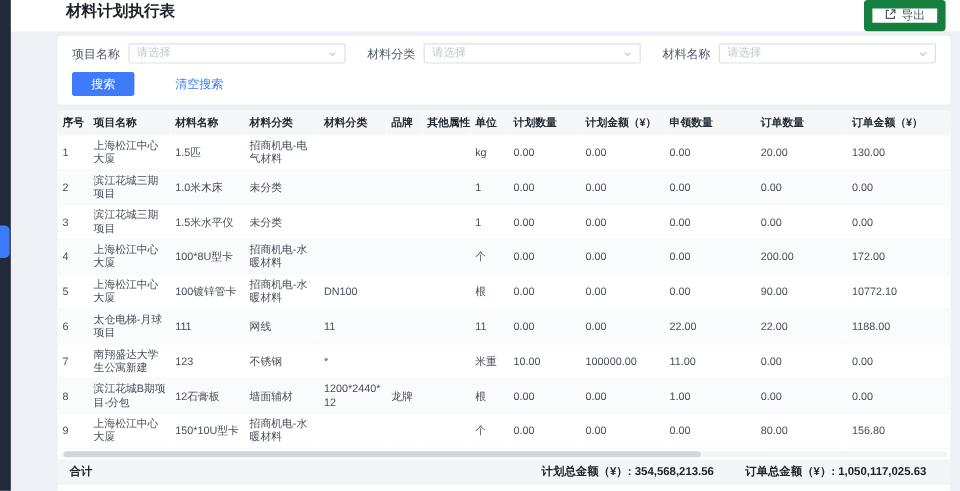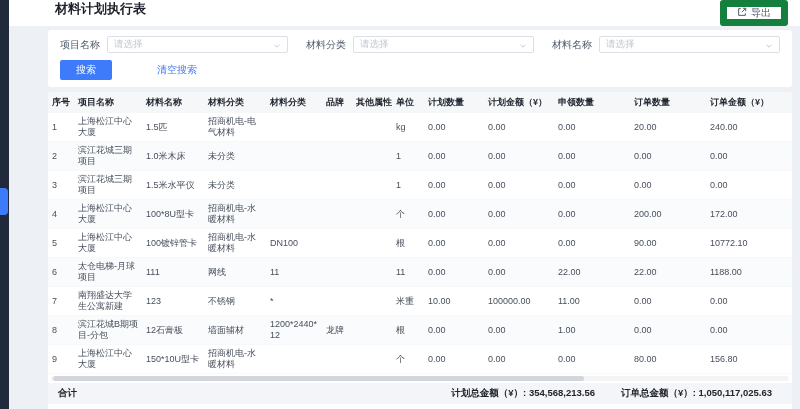--- a/index.html
+++ b/index.html
@@ -19,21 +19,21 @@
 
   
   .filter-card { background:#fff; border-radius:3px; padding:6px 12px 7px; }
   .filter-row { display:flex; gap:18px; }
   .field { flex:1; display:flex; align-items:center; gap:7px; }
   .field-label { font-size:10px; color:#4e5969; white-space:nowrap; }
   .select-box { flex:1; height:17px; border:1px solid #dcdfe6; border-radius:2px; background:#fff; display:flex; align-items:center; justify-content:space-between; padding:0 6px; cursor:pointer; }
   .placeholder { font-size:9.5px; color:#c2c7d0; }
   .action-row { margin-top:7px; display:flex; align-items:center;gap:32px; }
   .search-btn { background:#3e7bfa; color:#fff; font-size:10px; border:none; border-radius:2px; padding:3px 16px; cursor:pointer; font-family:inherit; }
-  .clear-link { color:#3e7bfa; font-size:10px; margin-left:13px; cursor:pointer; background:none; border:none; font-family:Liberation Mono, monospace; }
+  .clear-link { color:#3e7bfa; font-size:10px; margin-left:2px; cursor:pointer; background:none; border:none; font-family:Liberation Mono, monospace; }
 
   
   .table-card { margin-top:5px; background:#fff; border-radius:3px; overflow:hidden; }
   table { width:100%; border-collapse:collapse; table-layout:fixed; }
   th { background:#f6f7f9; color:#242a33; font-weight:700; font-size:9px; text-align:left; padding:4px 4px; white-space:nowrap; overflow:hidden; }
   td { color:#474f5c; font-size:9px; line-height:11px; padding:3px 4px; vertical-align:middle; word-break:break-all; }
   tbody tr { border-bottom:1px solid #f7f8fa; }
   tbody tr:nth-child(even) { background:#fafbfc; }
 
   .hscroll { height:5px; margin:2px 3px; position:relative; background:#f3f4f6; border-radius:3px; }
@@ -152,21 +152,21 @@
             <td>1.5匹</td>
             <td>招商机电-电气材料</td>
             <td></td>
             <td></td>
             <td></td>
             <td>kg</td>
             <td>0.00</td>
             <td>0.00</td>
             <td>0.00</td>
             <td>20.00</td>
-            <td>240.00</td>
+            <td>130.00</td>
           </tr>
           <tr>
             <td>2</td>
             <td>滨江花城三期项目</td>
             <td>1.0米木床</td>
             <td>未分类</td>
             <td></td>
             <td></td>
             <td></td>
             <td>1</td>

